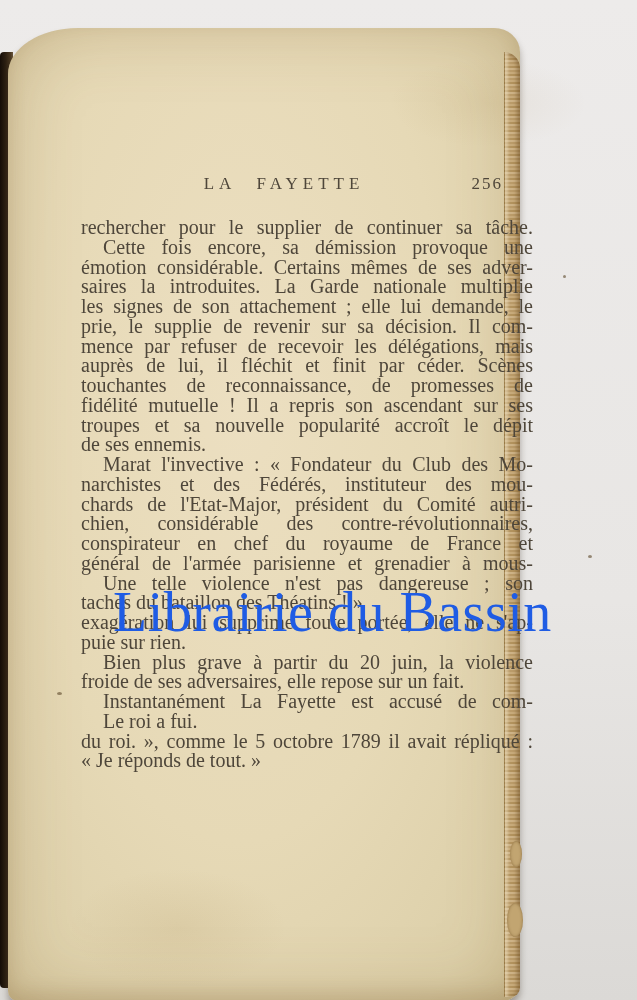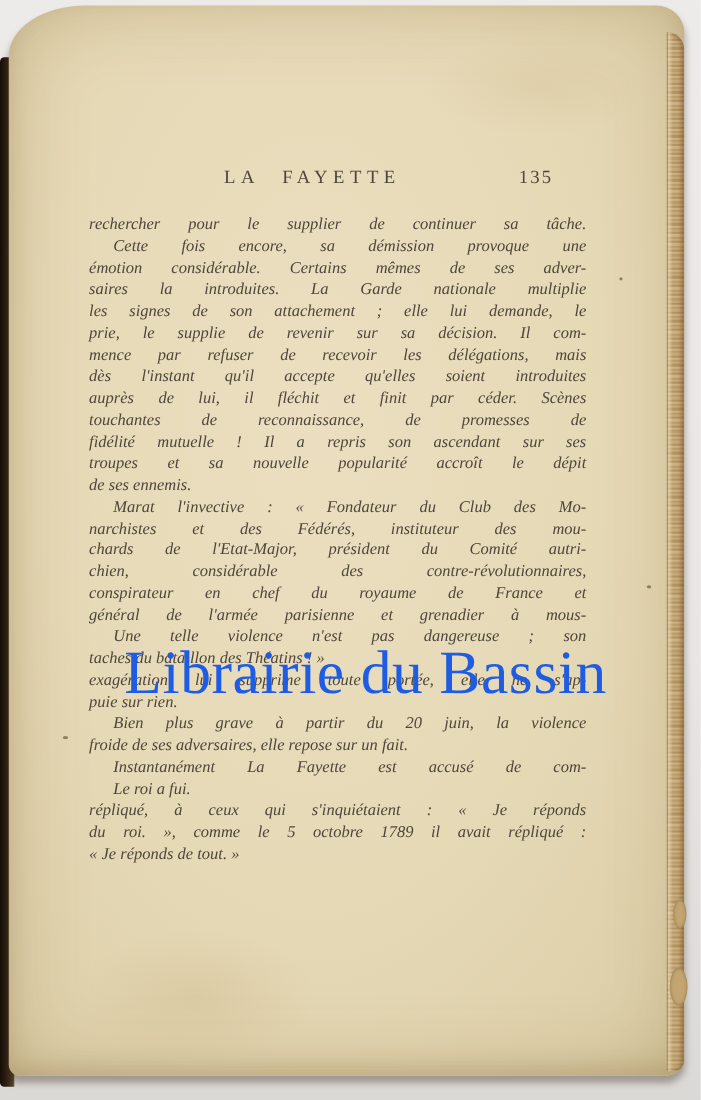--- a/index.html
+++ b/index.html
@@ -7,21 +7,21 @@
     width:637px;height:1000px;position:relative;overflow:hidden;
     font-family:"Liberation Serif", serif;
     background:linear-gradient(180deg,#edebea 0%,#e8e6e4 60%,#dbd9d6 100%);
   }
   .gutter-edge{
     position:absolute;left:0;top:52px;bottom:12px;width:13px;
     background:linear-gradient(to right,#150d07 0%,#2e2113 45%,#4a3822 80%,#6b583d 100%);
     border-radius:4px 0 0 4px;
   }
   .book-page{
-    position:absolute;left:8px;top:5px;width:614px;height:973px;
+    position:absolute;left:8px;top:28px;width:512px;height:973px;
     background:radial-gradient(ellipse at 45% 38%,#ecdfc1 0%,#e6d9b6 52%,#ddd0aa 85%,#d5c79e 100%);
     border-radius:70px 26px 18px 10px / 46px 24px 16px 10px;
     box-shadow:inset 0 0 70px rgba(128,94,40,.26), inset 0 -8px 18px rgba(110,80,35,.18),
                0 6px 7px rgba(40,30,15,.35);
   }
   .fore-edge{
     position:absolute;right:0;top:24px;bottom:4px;width:15px;
     border-radius:0 24px 14px 0;
     background:repeating-linear-gradient(to bottom,
       #cdb286 0 2px,#ba9b69 2px 4px,#c7aa7a 4px 6px,#b2925d 6px 8px);
@@ -37,23 +37,22 @@
   }
   .page-title{
     display:block;text-align:center;padding-right:30px;
     letter-spacing:5px;word-spacing:12px;
   }
   .page-number{
     position:absolute;right:22px;top:0;letter-spacing:2px;
   }
   .body-text{
     position:absolute;left:73px;top:190px;width:452px;
-    font-size:15px;line-height:19.75px;color:#4e463a;
+    font-size:20px;line-height:19.75px;color:#4e463a;
     text-rendering:optimizeLegibility;
-    font-style:italic;
   }
   .ln{
     height:19.75px;text-align:justify;text-align-last:justify;
     white-space:nowrap;
   }
   .ln.end{text-align:right;text-align-last:left;}
   .ln.ind{text-indent:22px;}
   .watermark{
     position:absolute;left:113px;top:584px;
     font-family:Liberation Serif, serif;
@@ -79,52 +78,50 @@
   <div class="stain1"></div>
   <div class="stain2"></div>
 
   <div class="fore-edge">
     <div class="blob blob1"></div>
     <div class="blob blob2"></div>
   </div>
 
   <div class="page-header">
     <span class="page-title">LA FAYETTE</span>
-    <span class="page-number">135</span>
+    <span class="page-number">256</span>
   </div>
 
   <div class="body-text">
     <div class="ln">rechercher pour le supplier de continuer sa tâche.</div>
     <div class="ln ind">Cette fois encore, sa démission provoque une</div>
     <div class="ln">émotion considérable. Certains mêmes de ses adver-</div>
     <div class="ln">saires la introduites. La Garde nationale multiplie</div>
     <div class="ln">les signes de son attachement ; elle lui demande, le</div>
     <div class="ln">prie, le supplie de revenir sur sa décision. Il com-</div>
     <div class="ln">mence par refuser de recevoir les délégations, mais</div>
-    <div class="ln">dès l'instant qu'il accepte qu'elles soient introduites</div>
     <div class="ln">auprès de lui, il fléchit et finit par céder. Scènes</div>
     <div class="ln">touchantes de reconnaissance, de promesses de</div>
     <div class="ln">fidélité mutuelle ! Il a repris son ascendant sur ses</div>
     <div class="ln">troupes et sa nouvelle popularité accroît le dépit</div>
     <div class="ln end">de ses ennemis.</div>
     <div class="ln ind">Marat l'invective : « Fondateur du Club des Mo-</div>
     <div class="ln">narchistes et des Fédérés, instituteur des mou-</div>
     <div class="ln">chards de l'Etat-Major, président du Comité autri-</div>
     <div class="ln">chien, considérable des contre-révolutionnaires,</div>
     <div class="ln">conspirateur en chef du royaume de France et</div>
     <div class="ln">général de l'armée parisienne et grenadier à mous-</div>
     <div class="ln ind">Une telle violence n'est pas dangereuse ; son</div>
     <div class="ln end">taches du bataillon des Théatins ! »</div>
     <div class="ln">exagération lui supprime toute portée, elle ne s'ap-</div>
     <div class="ln end">puie sur rien.</div>
     <div class="ln ind">Bien plus grave à partir du 20 juin, la violence</div>
     <div class="ln end">froide de ses adversaires, elle repose sur un fait.</div>
     <div class="ln ind">Instantanément La Fayette est accusé de com-</div>
     <div class="ln ind end">Le roi a fui.</div>
-    <div class="ln">répliqué, à ceux qui s'inquiétaient : « Je réponds</div>
     <div class="ln">du roi. », comme le 5 octobre 1789 il avait répliqué :</div>
     <div class="ln end">« Je réponds de tout. »</div>
   </div>
 
   <div class="speck speck1"></div>
   <div class="speck speck2"></div>
   <div class="speck speck3"></div>
 </div>
 
 <div class="watermark" style="color: rgb(31, 92, 228);">Librairie du Bassin</div>

